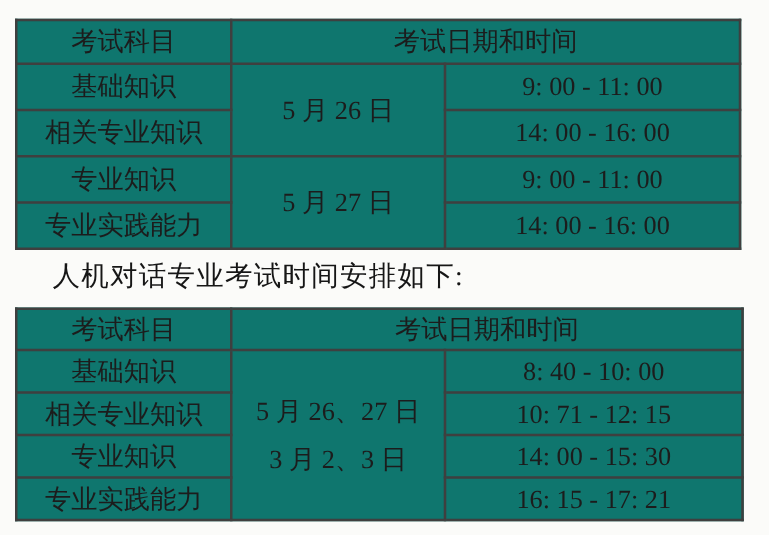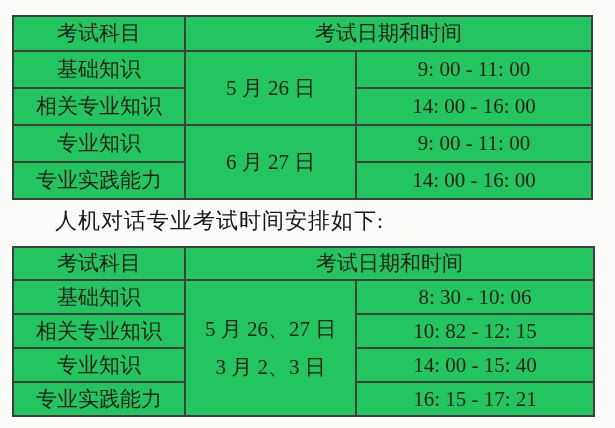--- a/index.html
+++ b/index.html
@@ -12,21 +12,21 @@
     height: 428px;
     background: #fbfbf9;
     font-family: "Liberation Serif", "DejaVu Serif", serif;
     color: #1c1c1c;
     overflow: hidden;
   }
   table.sched {
     position: absolute;
     border-collapse: collapse;
     table-layout: fixed;
-    background: #22c55e;
+    background: #0f766e;
   }
   table.sched td {
     border: 2px solid #3f3f3f;
     text-align: center;
     vertical-align: middle;
     font-size: 21px;
     padding: 0;
     line-height: 1.25;
     white-space: nowrap;
   }
@@ -46,21 +46,21 @@
   .t2 .body-row td { height: 32px; }
   .col-subject { width: 172px; }
   .col-date    { width: 171px; }
   .col-time    { }
   .date-cell div {
     line-height: 38px;
     font-family: Liberation Serif, serif;
   }
   .note-para {
     position: absolute;
-    left: 55px;
+    left: 42px;
     top: 206px;
     margin: 0;
     font-size: 22px;
     letter-spacing: 1px;
     color: #161616;
   }
 </style>
 </head>
 <body>
 
@@ -81,21 +81,21 @@
         <td>基础知识</td>
         <td rowspan="2">5 月 26 日</td>
         <td>9: 00 - 11: 00</td>
       </tr>
       <tr class="body-row">
         <td>相关专业知识</td>
         <td>14: 00 - 16: 00</td>
       </tr>
       <tr class="body-row">
         <td>专业知识</td>
-        <td rowspan="2">6 月 27 日</td>
+        <td rowspan="2">5 月 27 日</td>
         <td>9: 00 - 11: 00</td>
       </tr>
       <tr class="body-row">
         <td>专业实践能力</td>
         <td>14: 00 - 16: 00</td>
       </tr>
     </tbody>
   </table>
 
   <p class="note-para">人机对话专业考试时间安排如下:</p>
@@ -110,29 +110,29 @@
       <tr class="hdr-row">
         <td>考试科目</td>
         <td colspan="2">考试日期和时间</td>
       </tr>
       <tr class="body-row">
         <td>基础知识</td>
         <td rowspan="4" class="date-cell">
           <div>5 月 26、27 日</div>
           <div>3 月 2、3 日</div>
         </td>
-        <td>8: 30 - 10: 06</td>
+        <td>8: 40 - 10: 00</td>
       </tr>
       <tr class="body-row">
         <td>相关专业知识</td>
-        <td>10: 82 - 12: 15</td>
+        <td>10: 71 - 12: 15</td>
       </tr>
       <tr class="body-row">
         <td>专业知识</td>
-        <td>14: 00 - 15: 40</td>
+        <td>14: 00 - 15: 30</td>
       </tr>
       <tr class="body-row">
         <td>专业实践能力</td>
         <td>16: 15 - 17: 21</td>
       </tr>
     </tbody>
   </table>
 
 </div>
 

